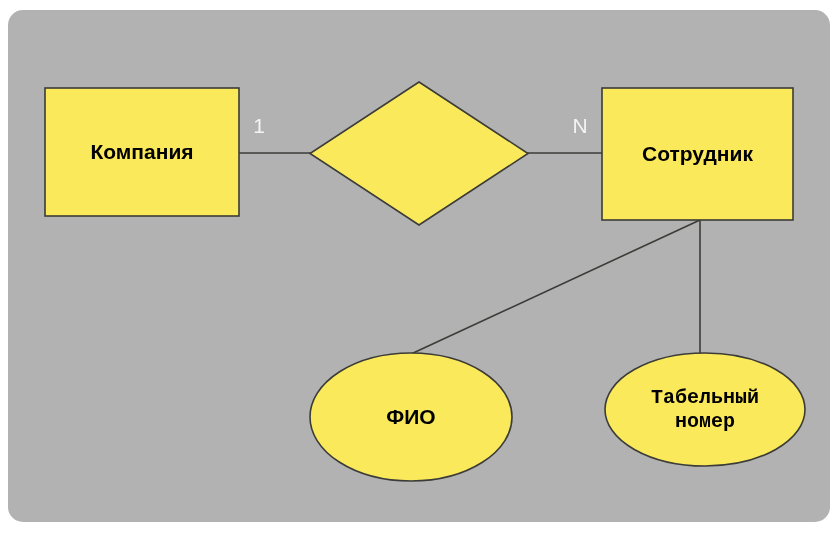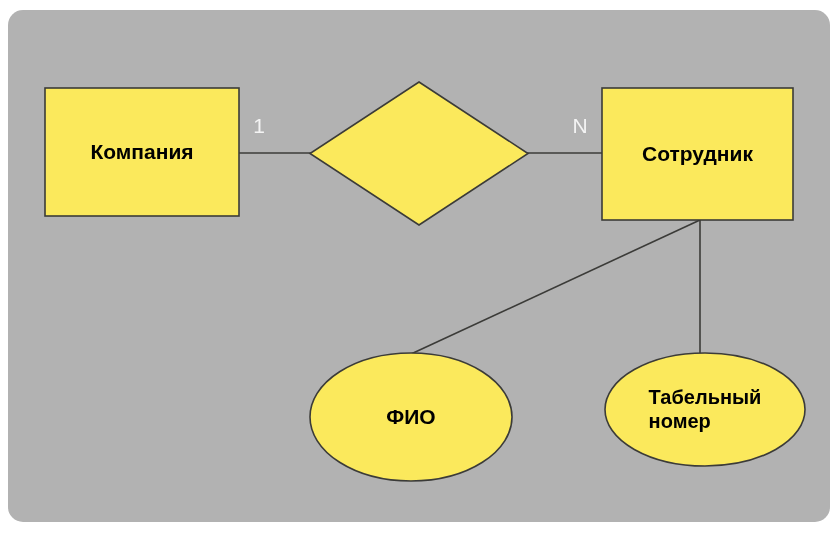--- a/index.html
+++ b/index.html
@@ -43,21 +43,21 @@
   }
   .connector {
     stroke: #3b3b38;
     stroke-width: 1.6;
     fill: none;
   }
   .node-label {
     position: absolute;
     color: #000000;
     font-weight: bold;
-    text-align: left;
+    text-align: center;
     line-height: 1.18;
     white-space: pre-line;
     pointer-events: none;
   }
   .cardinality-label {
     position: absolute;
     color: #f4f4f4;
     font-weight: normal;
     font-size: 21px;
     text-align: center;
@@ -88,20 +88,20 @@
     <ellipse class="shape-fill" cx="705" cy="409.5" rx="100" ry="56.5"></ellipse>
   </svg>
 
   <div class="node-label" style="left:45px; top:88px; width:194px; height:128px; font-size:21px; display:flex; align-items:center; justify-content:center;">Компания</div>
 
 
   <div class="node-label" style="left:310px; top:353px; width:202px; height:128px; font-size:21px; display:flex; align-items:center; justify-content:center;">ФИО</div>
 
   <div class="node-label" style="left:602px; top:88px; width:191px; height:132px; font-size:21px; display:flex; align-items:center; justify-content:center;">Сотрудник</div>
 
-  <div class="node-label" style="left:605px; top:353px; width:200px; height:113px; font-size:20px; display:flex; align-items:center; justify-content:center;">Табельный
+  <div class="node-label" style="left:605px; top:353px; width:200px; height:113px; font-size:20px; display:flex; align-items:center; justify-content:center;font-family:Liberation Mono, monospace;">Табельный
 номер</div>
 
   <div class="cardinality-label" style="left:250px; top:114px; width:18px;">1</div>
 
   <div class="cardinality-label" style="left:570px; top:114px; width:20px;">N</div>
 
 </div>
 
 </body></html>

